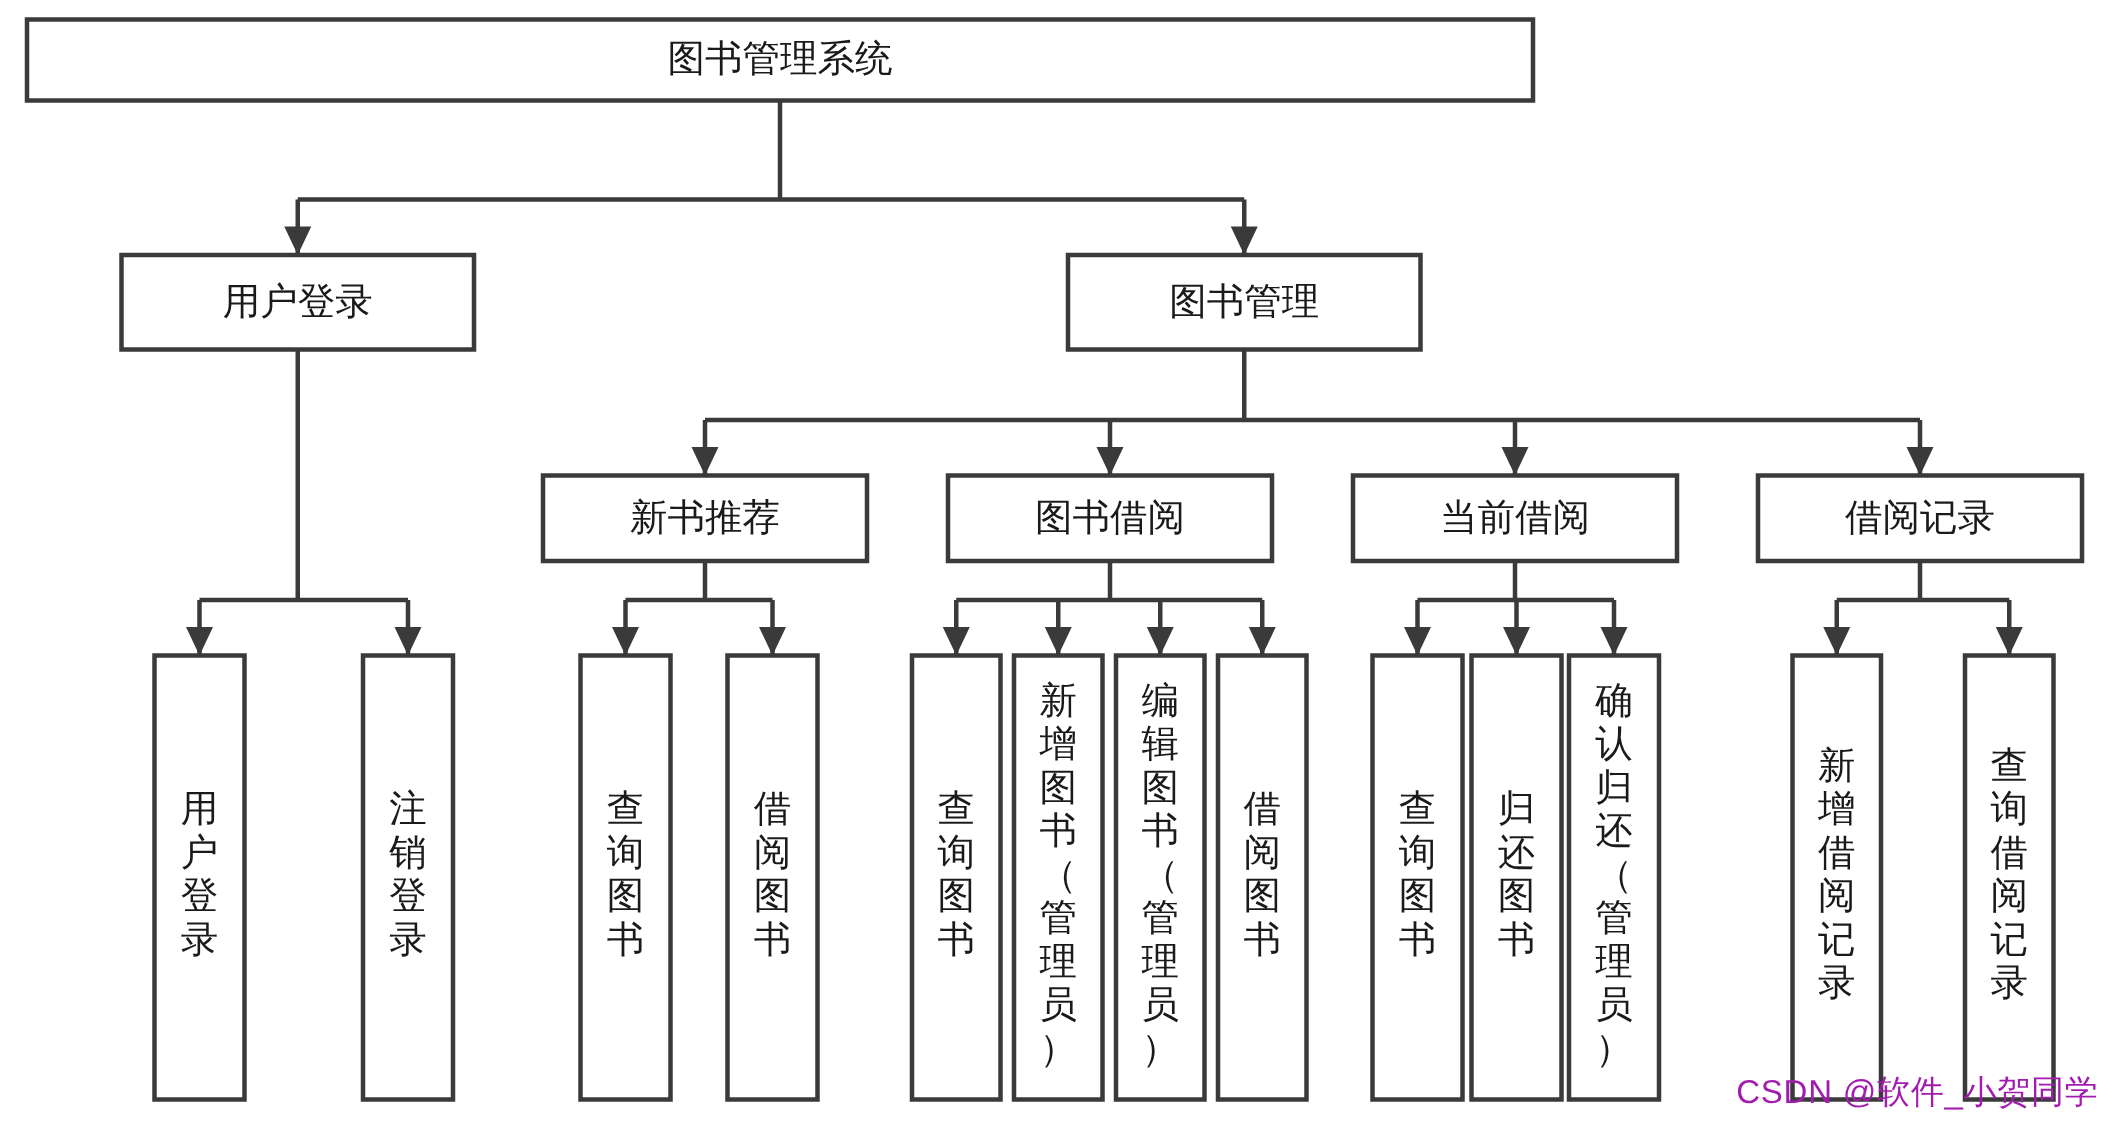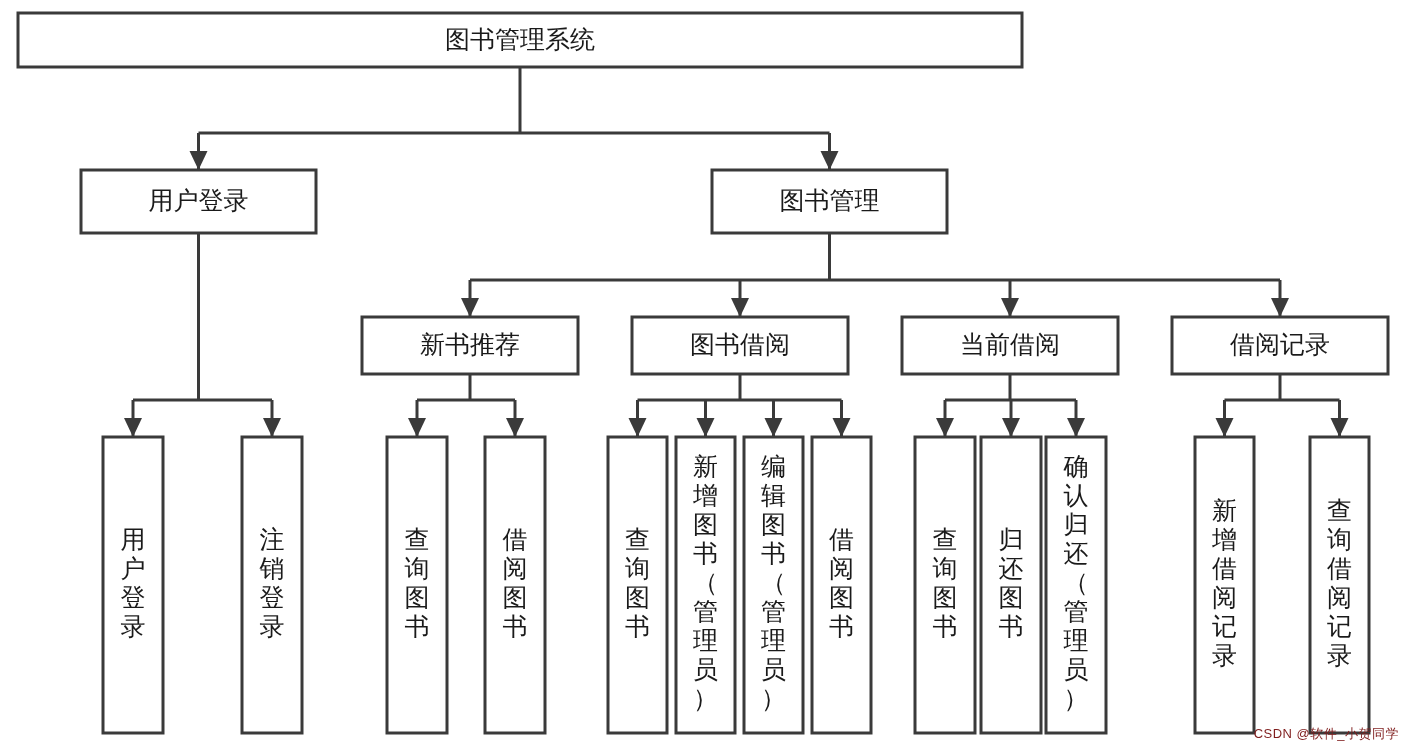--- a/index.html
+++ b/index.html
@@ -24,22 +24,22 @@
     fill:#1a1a1a;
     font-size:25px;
     text-anchor:middle;
   }
   .vert-label tspan{ text-anchor:middle; }
   .watermark{
     position:absolute;
     right:6px;
     bottom:4px;
     font-family:"Liberation Sans","DejaVu Sans",sans-serif;
-    font-size:13px;
-    color:#7f1d1d;
+    font-size:22px;
+    color:#a21caf;
     white-space:nowrap;
     letter-spacing:0.5px;
   }
 </style>
 </head>
 <body>
 
 <div id="diagram-root">
   <svg class="diagram" viewBox="0 0 1405 747">
     <g id="edges-layer">

